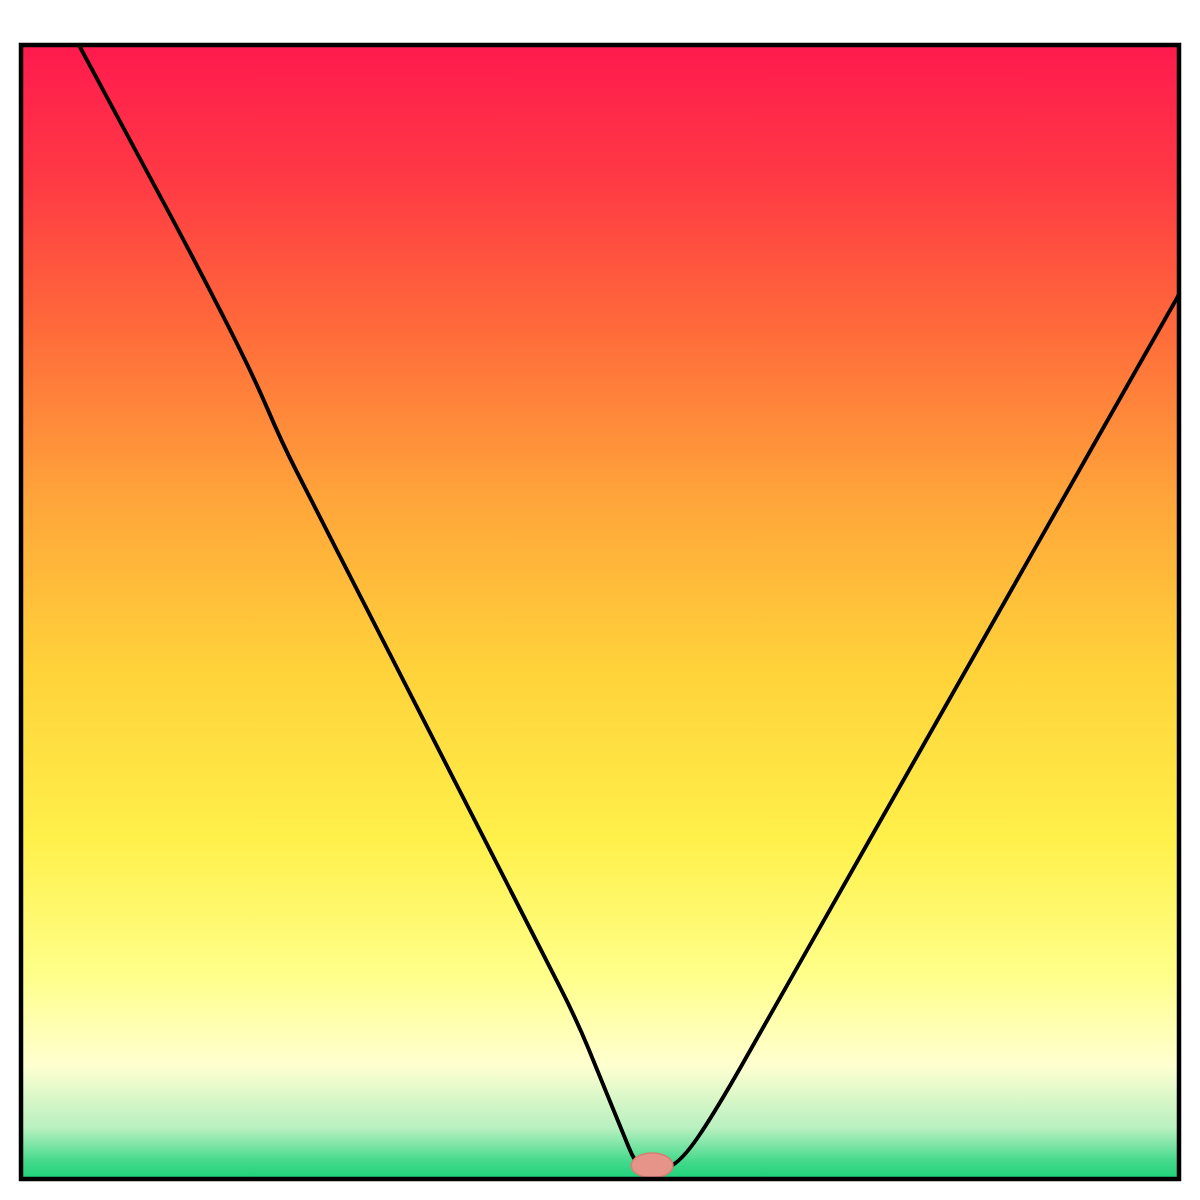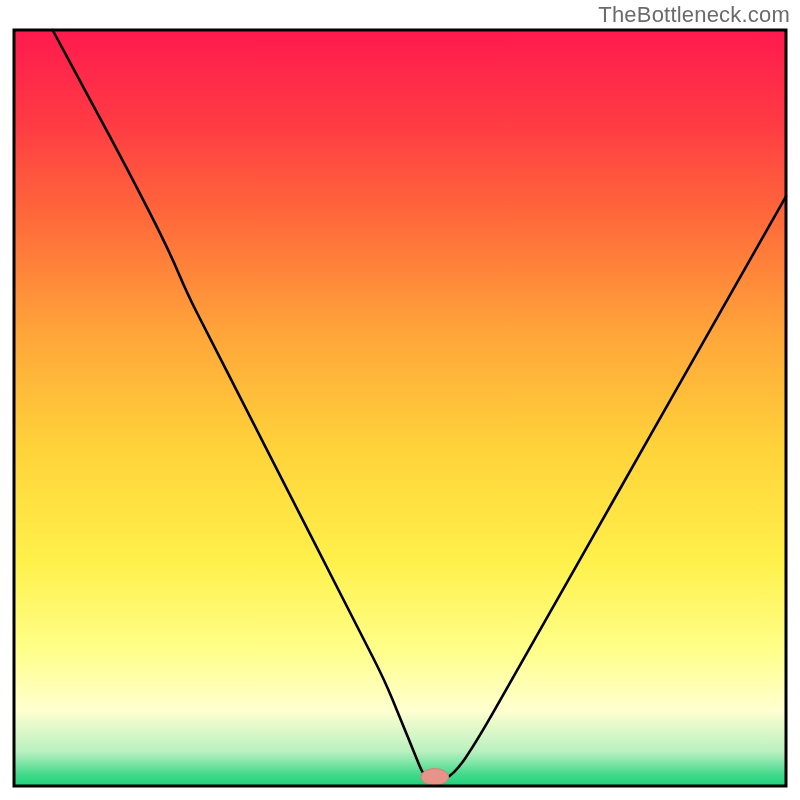--- a/index.html
+++ b/index.html
@@ -30,21 +30,20 @@
     position: absolute;
     left: 0;
     top: 0;
     z-index: 1;
   }
 </style>
 </head>
 <body>
 
 <div class="stage">
-  <div class="watermark">TheBottleneck.com</div>
 
   <svg class="plot" width="800" height="800" viewBox="0 0 800 800">
     <defs>
       <linearGradient id="bg-grad" x1="0" y1="0" x2="0" y2="1">
           <stop offset="0%" stop-color="#ff1a4e"></stop>
           <stop offset="12%" stop-color="#ff3a44"></stop>
           <stop offset="25%" stop-color="#ff6a3a"></stop>
           <stop offset="40%" stop-color="#ffa53a"></stop>
           <stop offset="55.00000000000001%" stop-color="#ffd23a"></stop>
           <stop offset="70%" stop-color="#fff04a"></stop>

